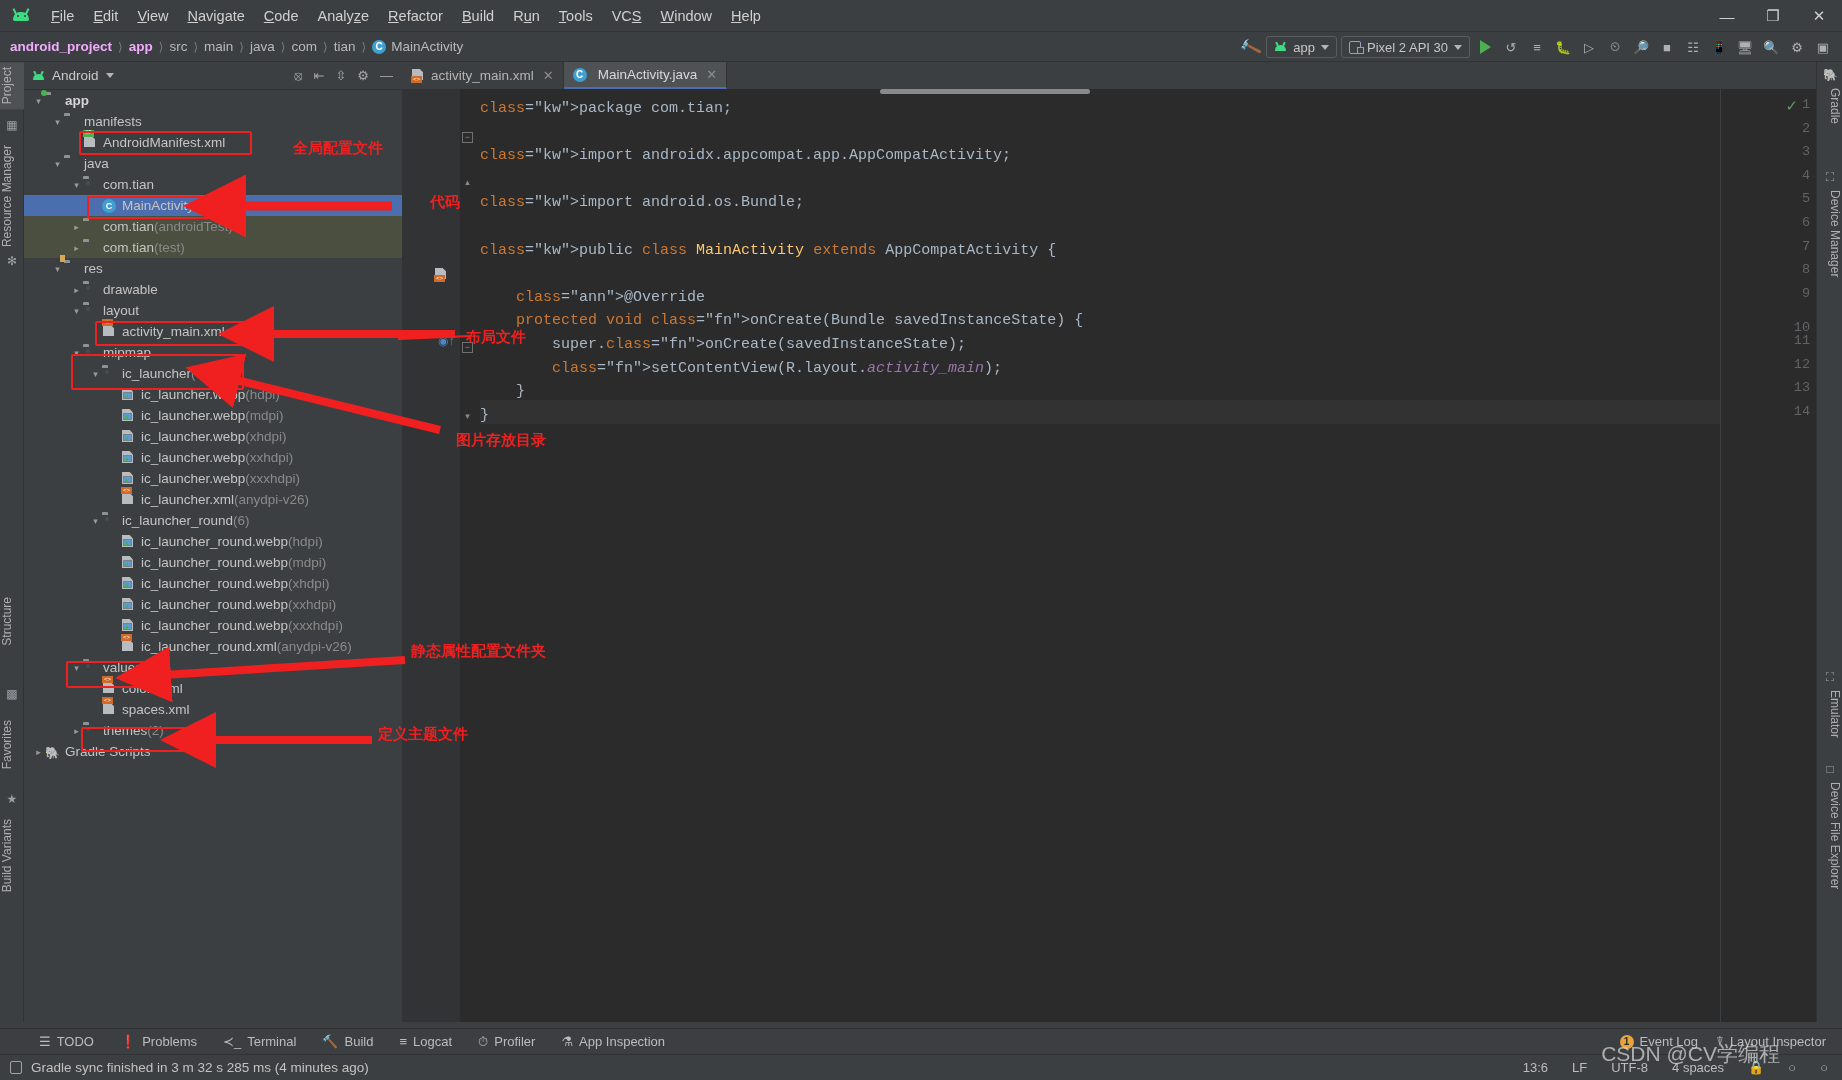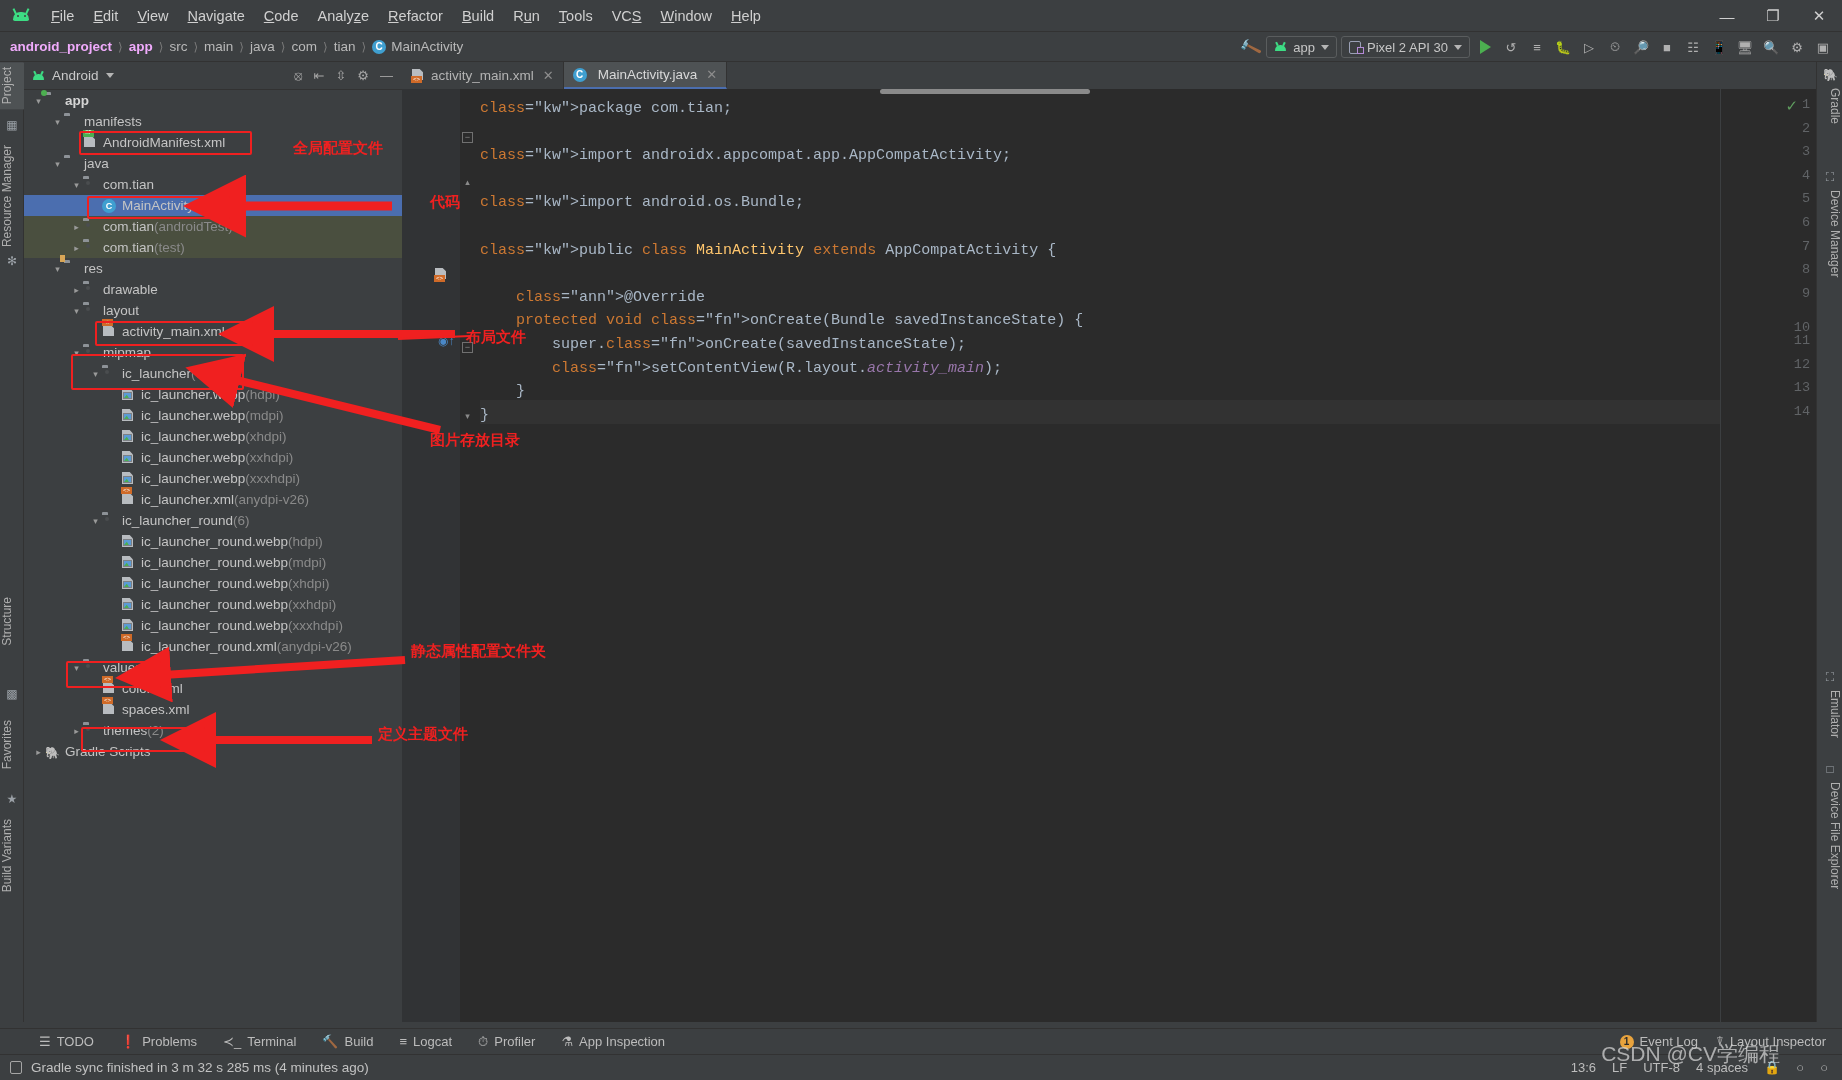--- a/index.html
+++ b/index.html
@@ -173,21 +173,21 @@
   }
   .twitem{ display:flex; align-items:center; gap:6px; font-size:13px; color:#bcbcbc; padding:0 13px; }
   .twright{ margin-left:auto; display:flex; align-items:center; gap:18px; padding-right:16px; }
   .badge{ width:14px;height:14px;border-radius:50%;background:#e8a33d;color:#2b2b2b;font-size:10px;font-weight:bold;
     display:flex;align-items:center;justify-content:center;}
   .statusbar{
     position:absolute; left:0; bottom:0; width:1842px; height:26px; background:#3c3f41;
     display:flex; align-items:center; padding-left:10px; border-top:1px solid #323232;
   }
   .status-msg{ font-size:13.5px; color:#c2c2c2; margin-left:9px; }
-  .status-right{ margin-left:auto; display:flex; align-items:flex-start; gap:16px; padding-right:14px; font-size:13px; color:#bdbdbd;}
+  .status-right{ margin-left:auto; display:flex; align-items:flex-start; gap:24px; padding-right:14px; font-size:13px; color:#bdbdbd;}
   .watermark{ position:absolute; right:62px; bottom:12px; font-size:21px; color:#d8d8d8; opacity:.72; white-space:nowrap;}
   .sq-ic{ width:12px;height:13px;border:1.5px solid #a5a5a5;border-radius:2px;}
 </style>
 </head>
 <body>
 
 <div id="app">
 
   <div class="titlebar">
     <div class="andro-logo">
@@ -625,21 +625,21 @@
 
   <div class="annbox" style="left:79px;  top:131px; width:173px; height:24px;"></div>
   <div class="annbox" style="left:87px;  top:196px; width:143px; height:23px;"></div>
   <div class="annbox" style="left:95px;  top:321px; width:158px; height:25px;"></div>
   <div class="annbox" style="left:71px;  top:354px; width:173px; height:36px;"></div>
   <div class="annbox" style="left:66px;  top:661px; width:95px;  height:27px;"></div>
   <div class="annbox" style="left:81px;  top:727px; width:124px; height:25px;"></div>
 
   <div class="anntext" style="left:293px; top:139px;">全局配置文件</div>
   <div class="anntext" style="left:430px; top:193px;">代码</div>
-  <div class="anntext" style="left:430px; top:431px;">图片存放目录</div>
+  <div class="anntext" style="left:456px; top:431px;">图片存放目录</div>
   <div class="anntext" style="left:466px; top:328px;">布局文件</div>
   <div class="anntext" style="left:411px; top:642px;">静态属性配置文件夹</div>
   <div class="anntext" style="left:378px; top:725px;">定义主题文件</div>
 
   <div class="toolwin-bar">
     <div class="twitem">
       <span>☰</span>
       <span>TODO</span>
     </div>
     <div class="twitem">

